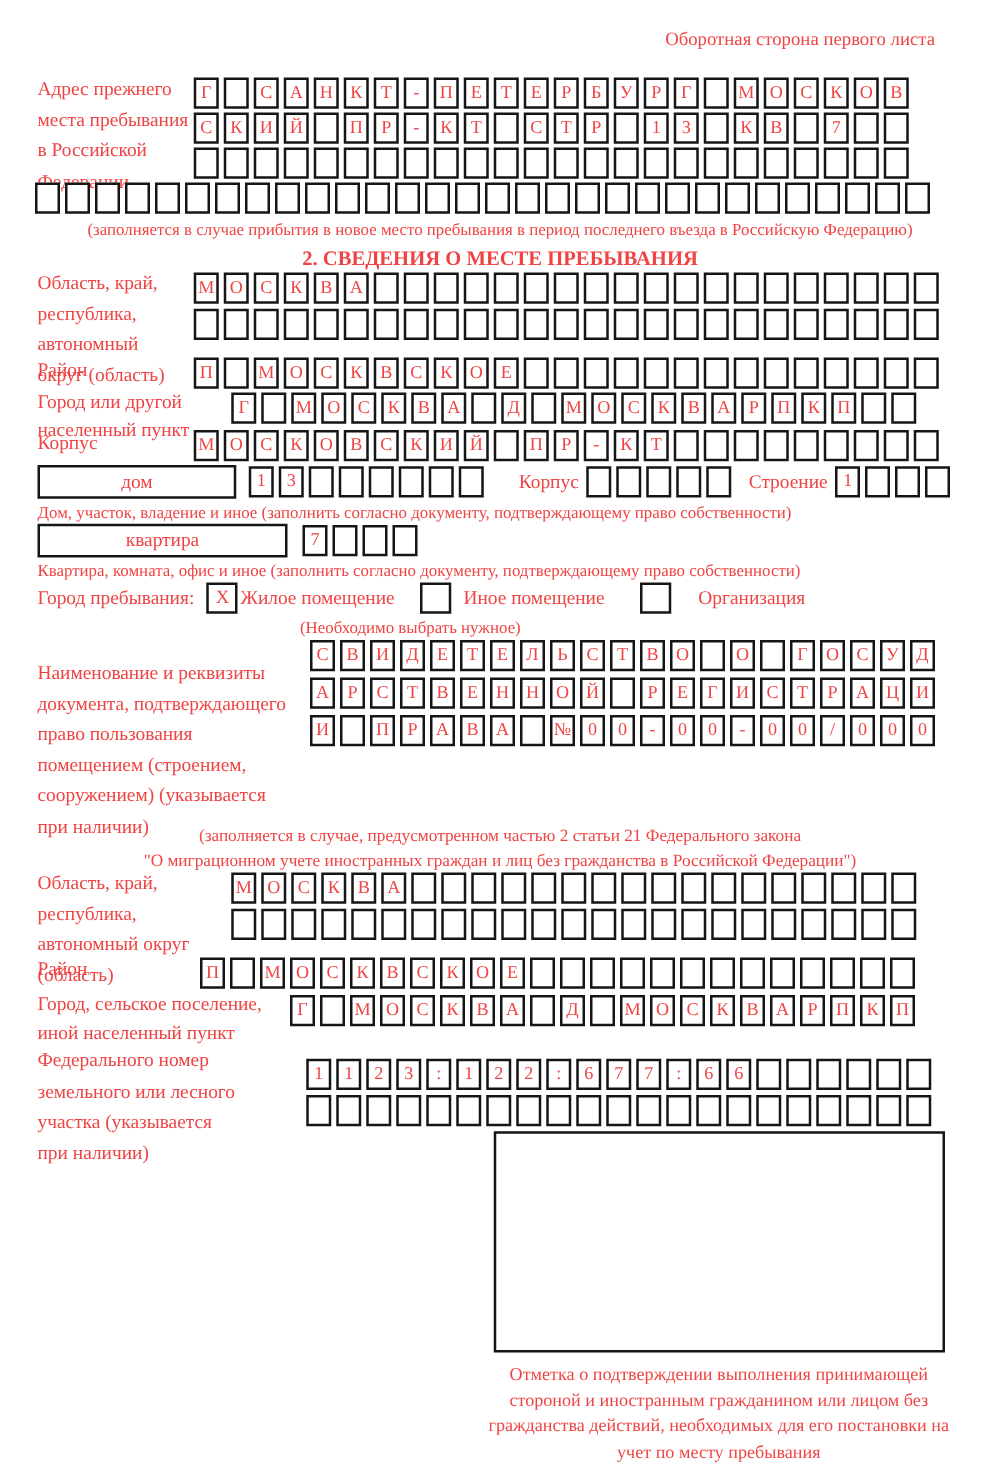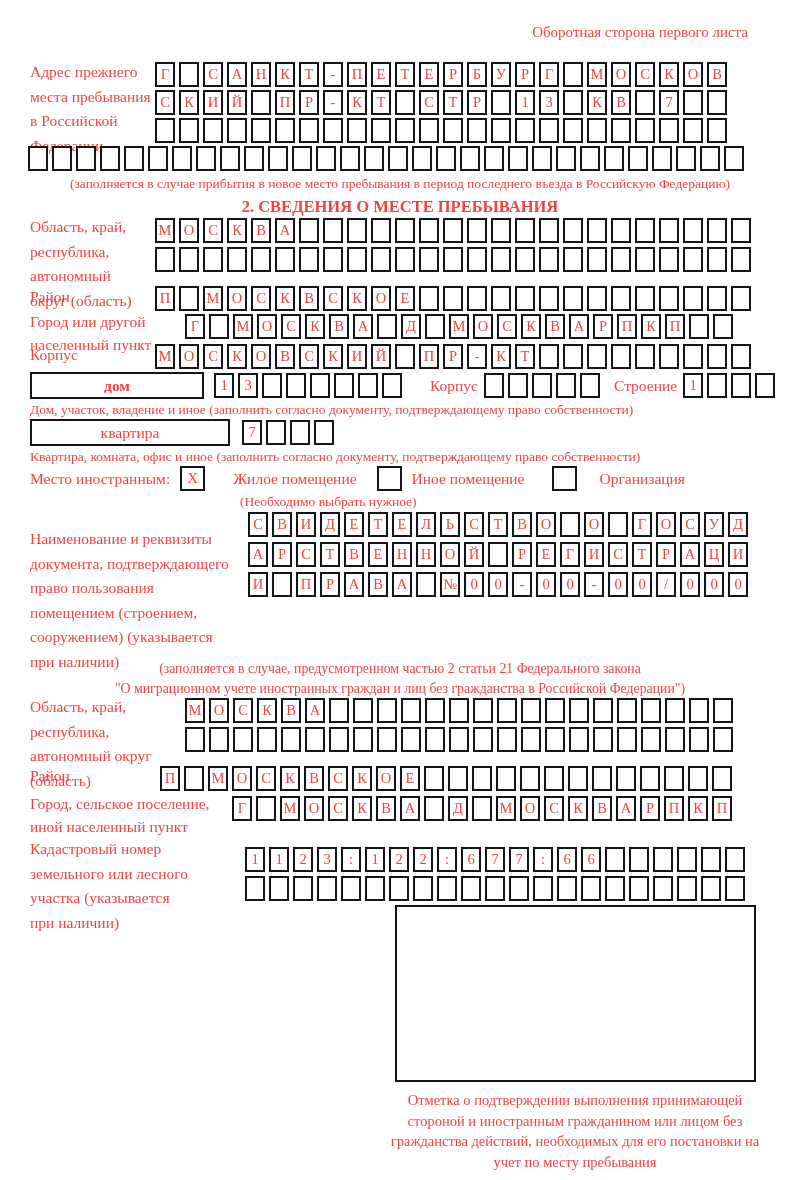--- a/index.html
+++ b/index.html
@@ -294,21 +294,21 @@
       <span class="cell"></span>
       <span class="cell"></span>
       <span class="cell"></span>
       <span class="cell"></span>
       <span class="cell"></span>
       <span class="cell"></span>
       <span class="cell"></span>
     </div>
 
   <div class="abs inline" style="left:30px;top:372px;">
-    <div class="bigbox" style="width:174px;font-weight:bold;">дом</div>
+    <div class="bigbox" style="width:159px;">дом</div>
     <div class="boxrow" style="margin-left:10px;">
         <span class="cell">1</span>
         <span class="cell">3</span>
         <span class="cell"></span>
         <span class="cell"></span>
         <span class="cell"></span>
         <span class="cell"></span>
         <span class="cell"></span>
         <span class="cell"></span>
       </div>
@@ -335,25 +335,25 @@
     <div class="boxrow" style="margin-left:12px;">
         <span class="cell">7</span>
         <span class="cell"></span>
         <span class="cell"></span>
         <span class="cell"></span>
       </div>
   </div>
   <div class="abs caption" style="left:30px;top:449px;">Квартира, комната, офис и иное (заполнить согласно документу, подтверждающему право собственности)</div>
 
   <div class="abs inline" style="left:30px;top:466px;">
-    <div style="font-size:15.5px;">Место иностранным:</div>
+    <div style="font-size:15.5px;">Город пребывания:</div>
     <span class="chk" style="margin-left:10px;">
         <span>X</span>
       </span>
-    <div style="margin-left:28px;font-size:15.5px;">Жилое помещение</div>
+    <div style="margin-left:2px;font-size:15.5px;">Жилое помещение</div>
     <span class="chk" style="margin-left:20px;">
         <span></span>
       </span>
     <div style="margin-left:10px;font-size:15.5px;">Иное помещение</div>
     <span class="chk" style="margin-left:28px;">
         <span></span>
       </span>
     <div style="margin-left:22px;font-size:15.5px;">Организация</div>
   </div>
   <div class="abs caption" style="left:240px;top:494px;">(Необходимо выбрать нужное)</div>
@@ -539,21 +539,21 @@
       <span class="cell">С</span>
       <span class="cell">К</span>
       <span class="cell">В</span>
       <span class="cell">А</span>
       <span class="cell">Р</span>
       <span class="cell">П</span>
       <span class="cell">К</span>
       <span class="cell">П</span>
     </div>
 
-  <div class="abs lbl" style="left:30px;top:837px;width:210px;">Кадастровый номер
+  <div class="abs lbl" style="left:30px;top:837px;width:210px;">Федерального номер
 земельного или лесного
 участка (указывается
 при наличии)</div>
   <div class="abs boxrow" style="left:245px;top:847px;">
       <span class="cell">1</span>
       <span class="cell">1</span>
       <span class="cell">2</span>
       <span class="cell">3</span>
       <span class="cell">:</span>
       <span class="cell">1</span>

